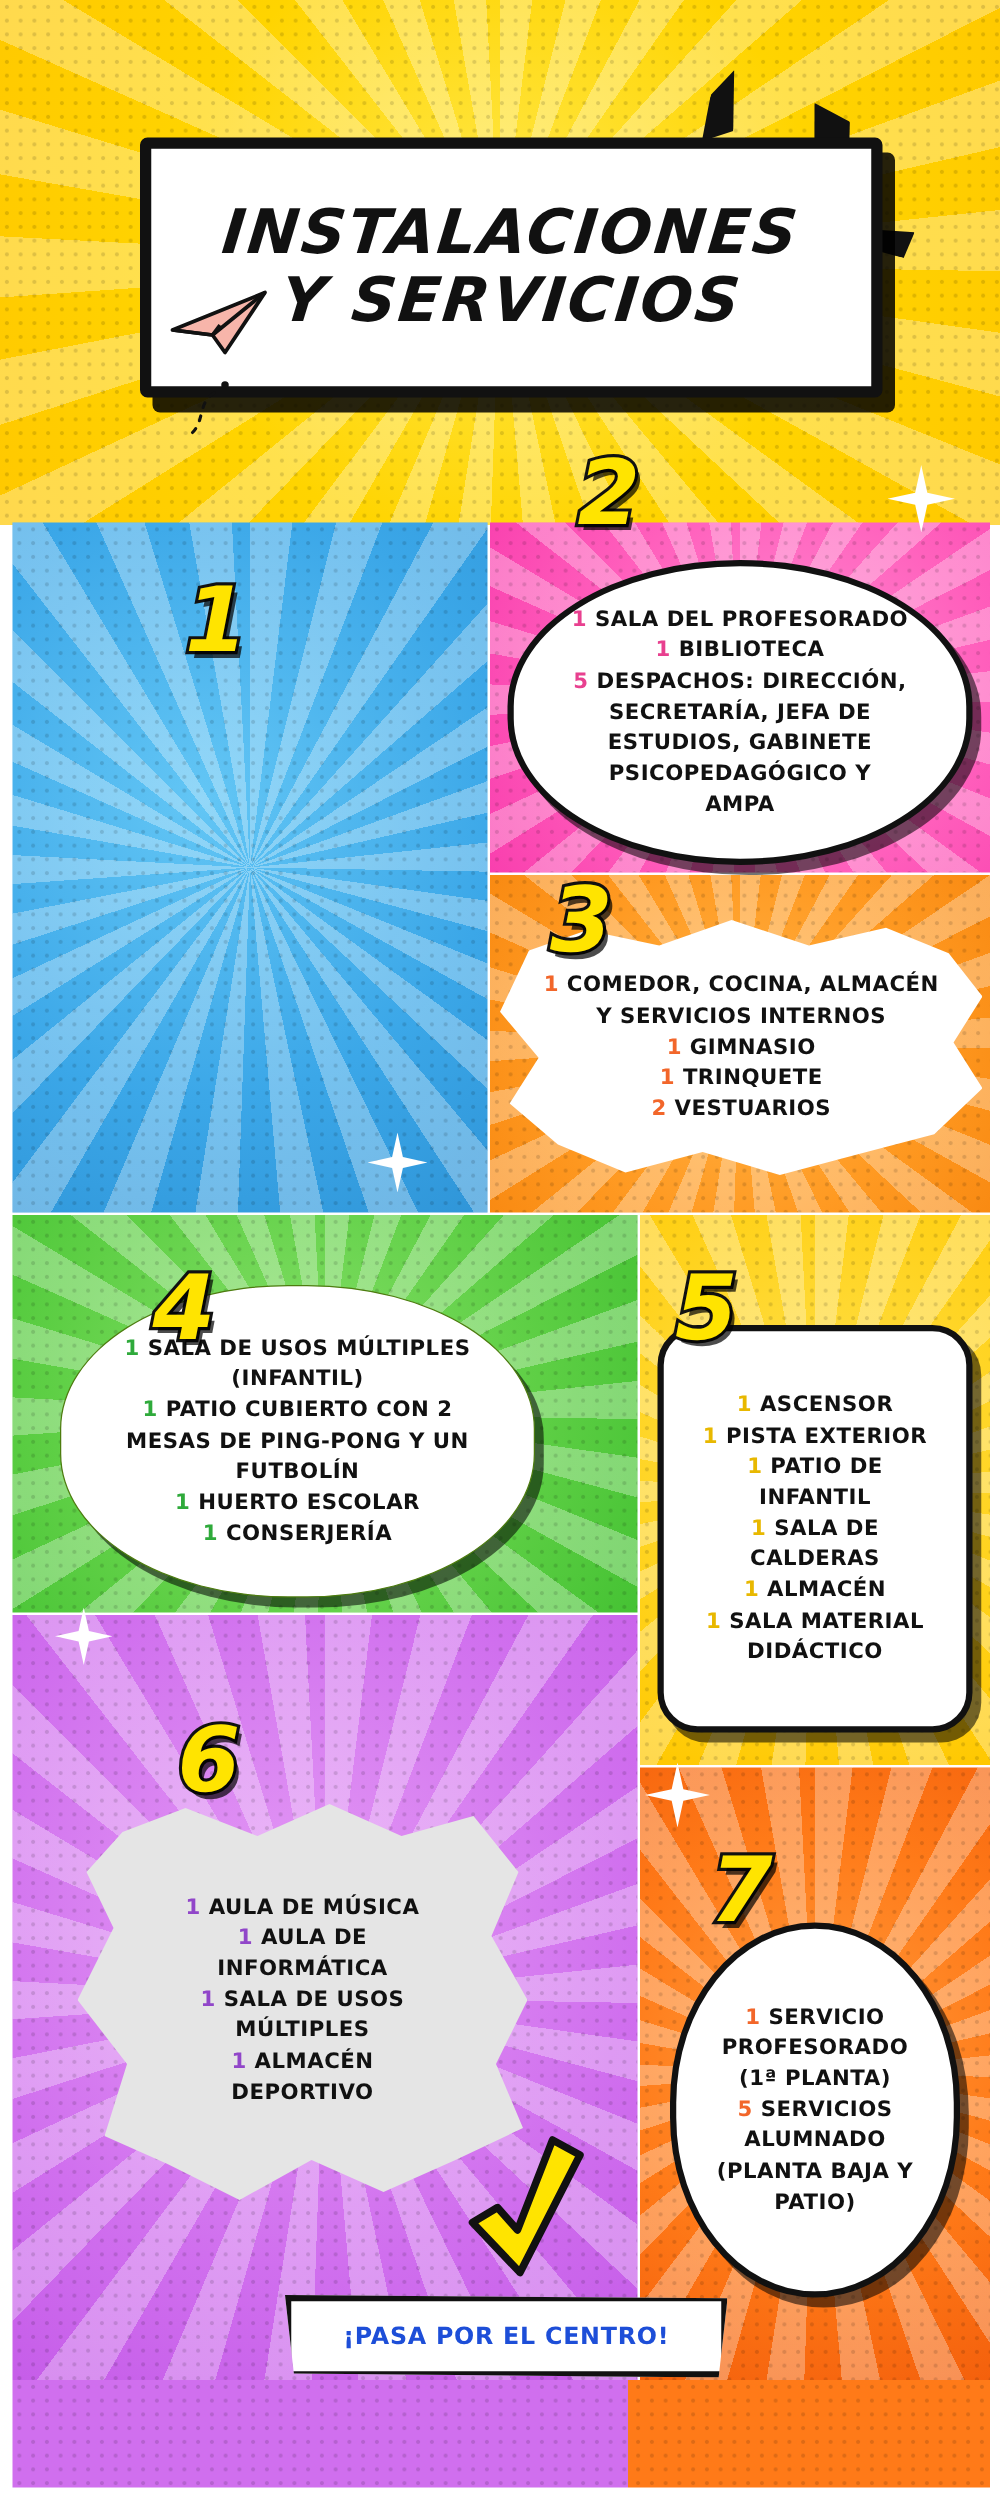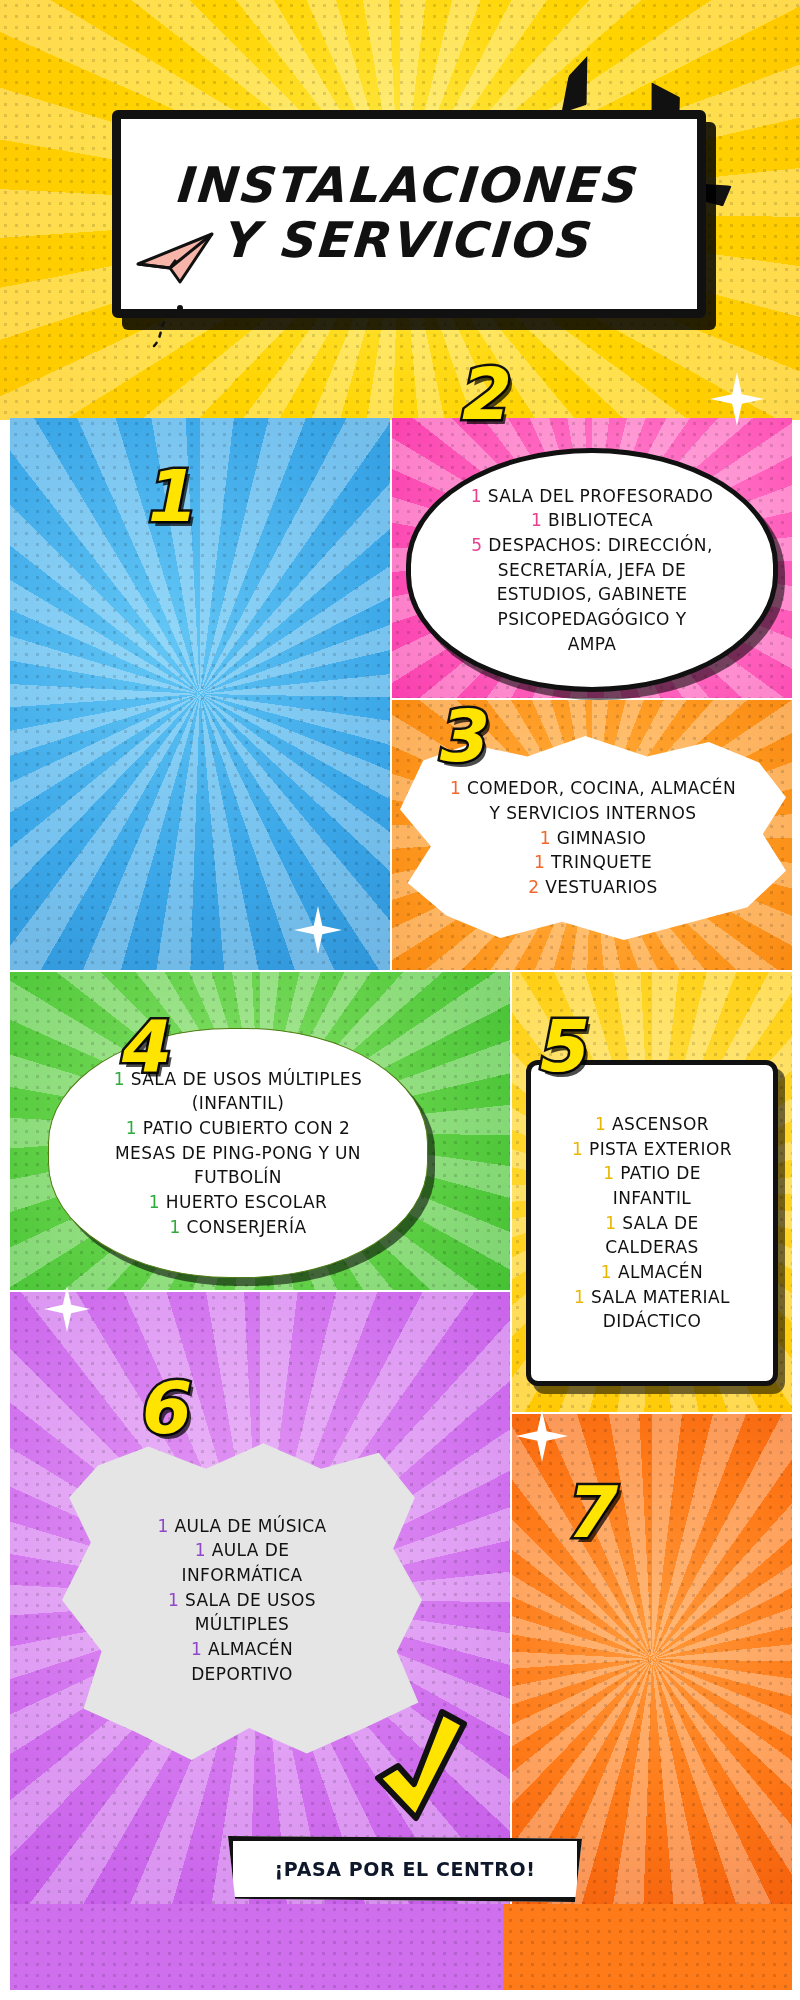--- a/index.html
+++ b/index.html
@@ -132,21 +132,21 @@
     color: #111111;
     display: flex;
     align-items: center;
     justify-content: center;
     text-align: center;
     box-sizing: border-box;
   }
   .bubble .txt {
     font-size: 17px;
     line-height: 1.45;
-    font-weight: normal;
+    font-weight: bold;
     letter-spacing: 0.4px;
     white-space: pre-line;
     padding: 0 18px;
   }
   .cloud {
     border-radius: 50% / 42%;
     border: 5px solid #111111;
   }
   .blob {
     border: 5px solid #111111;
@@ -185,21 +185,21 @@
     filter: drop-shadow(6px 7px 0 rgba(0,0,0,0.5));
     text-align: center;
   }
   #bubble-4 {
     left: 48px; top: 1028px; width: 380px; height: 250px;
     border-radius: 48% / 46%;
     border: 1px solid #4d7c0f;
   }
   #bubble-5 {
     left: 526px; top: 1060px; width: 252px; height: 326px;
-    border-radius: 12px;
+    border-radius: 32px;
     border: 5px solid #111111;
   }
   #bubble-6 {
     left: 62px; top: 1440px; width: 360px; height: 320px;
     background: #e5e5e5;
     clip-path: polygon(
       10% 8%, 24% 2%, 40% 9%, 56% 1%, 72% 9%, 88% 4%, 98% 18%,
       92% 34%, 100% 50%, 93% 66%, 99% 82%, 84% 90%, 68% 98%,
       52% 90%, 36% 100%, 20% 91%, 6% 84%, 11% 66%, 0% 50%, 8% 32%, 2% 18%);
     border: 0;
@@ -268,21 +268,21 @@
     box-shadow: 6px 7px 0 rgba(0,0,0,0.6);
     display: flex;
     align-items: center;
     justify-content: center;
     clip-path: polygon(0 0, 100% 4%, 98% 100%, 2% 95%);
   }
   #footer-banner .txt {
     font-size: 19px;
     font-weight: bold;
     letter-spacing: 0.6px;
-    color: #0f172a;
+    color: #1d4ed8;
   }
   #bottom-strip {
     position: absolute;
     left: 10px; top: 1904px; width: 782px; height: 86px;
     background: linear-gradient(90deg,#d06fee 0%, #d06fee 63%, #ff7a18 63%, #ff7a18 100%);
   }
 </style>
 </head>
 <body>
 
@@ -396,20 +396,29 @@
   <div class="bubble" id="bubble-6">
     <div class="txt"><span class="cnt-p6">1</span> AULA DE MÚSICA
 <span class="cnt-p6">1</span> AULA DE
 INFORMÁTICA
 <span class="cnt-p6">1</span> SALA DE USOS
 MÚLTIPLES
 <span class="cnt-p6">1</span> ALMACÉN
 DEPORTIVO</div>
   </div>
 
+  <div class="bubble cloud shadow" id="bubble-7">
+    <div class="txt"><span class="cnt-p7">1</span> SERVICIO
+PROFESORADO
+(1ª PLANTA)
+<span class="cnt-p7">5</span> SERVICIOS
+ALUMNADO
+(PLANTA BAJA Y
+PATIO)</div>
+  </div>
 
   <div class="number" id="num-1">1</div>
   <div class="number" id="num-2">2</div>
   <div class="number" id="num-3">3</div>
   <div class="number" id="num-4">4</div>
   <div class="number" id="num-5">5</div>
   <div class="number" id="num-6">6</div>
   <div class="number" id="num-7">7</div>
 
   <div class="spark" id="spark-a"></div>

